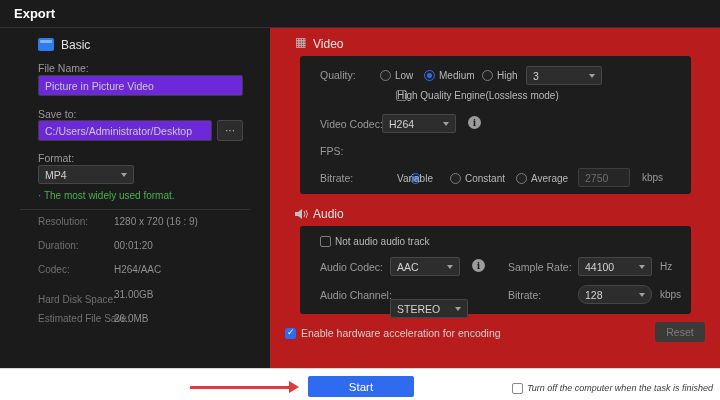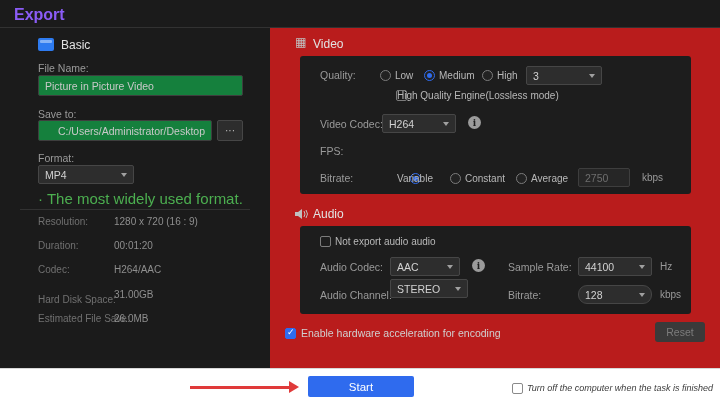--- a/index.html
+++ b/index.html
@@ -9,21 +9,21 @@
     background:#1b1b1b; color:#cccccc;
     font-family:"Liberation Sans","DejaVu Sans",sans-serif;
     font-size:11px;
   }
   .abs { position:absolute; }
   .lbl { font-size:10.5px; color:#9a9a9a; white-space:nowrap; }
   .ttl { font-size:12px; color:#e2e2e2; white-space:nowrap; }
   .cb-lbl { font-size:10px; color:#b8b8b8; white-space:nowrap; }
   .unit { font-size:10px; color:#9a9a9a; white-space:nowrap; }
   .input {
-    background:#15803d; border:1px solid #3e3e3e; border-radius:2px;
+    background:#6d28d9; border:1px solid #3e3e3e; border-radius:2px;
     color:#c9c9c9; font-size:10.5px; padding:0 6px; font-family:inherit; outline:none;
   }
   .input.dim { color:#6e6e6e; background:#262626; }
   .dd {
     background:#2d2d2d; border:1px solid #464646; border-radius:2px;
     color:#d2d2d2; font-size:10.5px; height:19px;
     display:flex; align-items:center; justify-content:space-between;
     padding:0 6px; cursor:default; white-space:nowrap;
   }
   .caret { width:0; height:0; border-left:3.5px solid transparent; border-right:3.5px solid transparent; border-top:4.5px solid #a0a0a0; margin-left:6px; flex:0 0 auto; }
@@ -40,39 +40,39 @@
   .video-icon::after { content:"\25A6"; font-size:12px; color:#c0c0c0; }
   .basic-icon { background:#2e7bf0; border-radius:2px; }
   .basic-icon::after { content:""; position:absolute; left:2px; top:2px; width:12px; height:3px; background:#85b3f7; border-radius:1px; }
   .btn-reset { background:#3a3a3a; border:none; border-radius:3px; color:#7c7c7c; font-size:10.5px; font-family:inherit; }
   .footer { background:#ffffff; border-top:1px solid #d8d8d8; }
   .btn-start { background:#2f6bee; border:none; border-radius:2px; color:#ffffff; font-size:11.5px; font-family:inherit; cursor:pointer; }
   .arrow-line { background:#e03a3a; }
   .arrow-head { width:0; height:0; border-top:6.5px solid transparent; border-bottom:6.5px solid transparent; border-left:10px solid #e03a3a; }
   .infolabel { font-size:10px; color:#707070; white-space:nowrap; }
   .infovalue { font-size:10px; color:#8e8e8e; white-space:nowrap; }
-  .note { font-size:15px; color:#4caf50; white-space:nowrap; }
+  .note { font-size:10px; color:#4caf50; white-space:nowrap; }
   .divider { background:#323232; }
 </style>
 </head>
 <body>
 
 <div class="abs" style="left:0;top:0;width:720px;height:28px;">
-  <div class="abs" style="left:14px;top:6px;font-size:16px;font-weight:bold;color:#8b5cf6;">Export</div>
+  <div class="abs" style="left:14px;top:6px;font-size:13px;font-weight:bold;color:#ffffff;">Export</div>
 </div>
 <div class="abs divider" style="left:0;top:27px;width:720px;height:1px;"></div>
 
 <span class="abs basic-icon" style="left:38px;top:38px;width:16px;height:13px;"></span>
 <div class="abs ttl" style="left:61px;top:38px;">Basic</div>
 
 <div class="abs lbl" style="left:38px;top:62px;">File Name:</div>
 <input class="abs input" style="left: 38px; top: 75px; width: 205px; height: 21px;" value="Picture in Picture Video">
 
 <div class="abs lbl" style="left:38px;top:108px;">Save to:</div>
-<input class="abs input" style="left: 38px; top: 120px; width: 174px; height: 21px; text-align: right;" value="C:/Users/Administrator/Desktop">
+<input class="abs input" style="left: 38px; top: 120px; width: 174px; height: 21px;" value="C:/Users/Administrator/Desktop">
 <button class="abs" style="left:217px;top:120px;width:26px;height:21px;background:#2d2d2d;border:1px solid #464646;border-radius:2px;color:#c0c0c0;font-size:10px;font-family:inherit;">···</button>
 
 <div class="abs lbl" style="left:38px;top:152px;">Format:</div>
 <div class="abs dd" style="left:38px;top:165px;width:96px;">
   <span>MP4</span>
   <span class="caret"></span>
 </div>
 <div class="abs note" style="left:38px;top:190px;">· The most widely used format.</div>
 
 <div class="abs divider" style="left:20px;top:209px;width:230px;height:1px;"></div>
@@ -136,37 +136,37 @@
     <svg width="14" height="12" viewBox="0 0 14 12">
         <polygon points="0,4 3,4 7,1 7,11 3,8 0,8" fill="#c0c0c0"></polygon>
         <path d="M9 3 q2 3 0 6" stroke="#c0c0c0" stroke-width="1" fill="none"></path>
         <path d="M11 2 q3 4 0 8" stroke="#c0c0c0" stroke-width="1" fill="none"></path>
       </svg>
   </span>
   <div class="abs ttl" style="left:43px;top:179px;">Audio</div>
 
   <div class="abs panel" style="left:30px;top:198px;width:391px;height:88px;">
     <span class="abs cb" style="left:20px;top:10px;"></span>
-    <div class="abs cb-lbl" style="left:35px;top:10px;">Not export audio audio</div>
+    <div class="abs cb-lbl" style="left:35px;top:10px;">Not audio audio track</div>
 
     <div class="abs lbl" style="left:20px;top:35px;">Audio Codec:</div>
     <div class="abs dd" style="left:90px;top:31px;width:70px;">
       <span>AAC</span>
       <span class="caret"></span>
     </div>
     <span class="abs info-i" style="left:172px;top:33px;"></span>
     <div class="abs lbl" style="left:208px;top:35px;">Sample Rate:</div>
     <div class="abs dd" style="left:278px;top:31px;width:74px;">
       <span>44100</span>
       <span class="caret"></span>
     </div>
     <div class="abs unit" style="left:360px;top:35px;">Hz</div>
 
     <div class="abs lbl" style="left:20px;top:63px;">Audio Channel:</div>
-    <div class="abs dd" style="left:90px;top:53px;width:78px;">
+    <div class="abs dd" style="left:90px;top:73px;width:78px;">
       <span>STEREO</span>
       <span class="caret"></span>
     </div>
     <div class="abs lbl" style="left:208px;top:63px;">Bitrate:</div>
     <div class="abs dd" style="left:278px;top:59px;width:74px;border-radius:9px;">
       <span>128</span>
       <span class="caret"></span>
     </div>
     <div class="abs unit" style="left:360px;top:63px;">kbps</div>
   </div>

